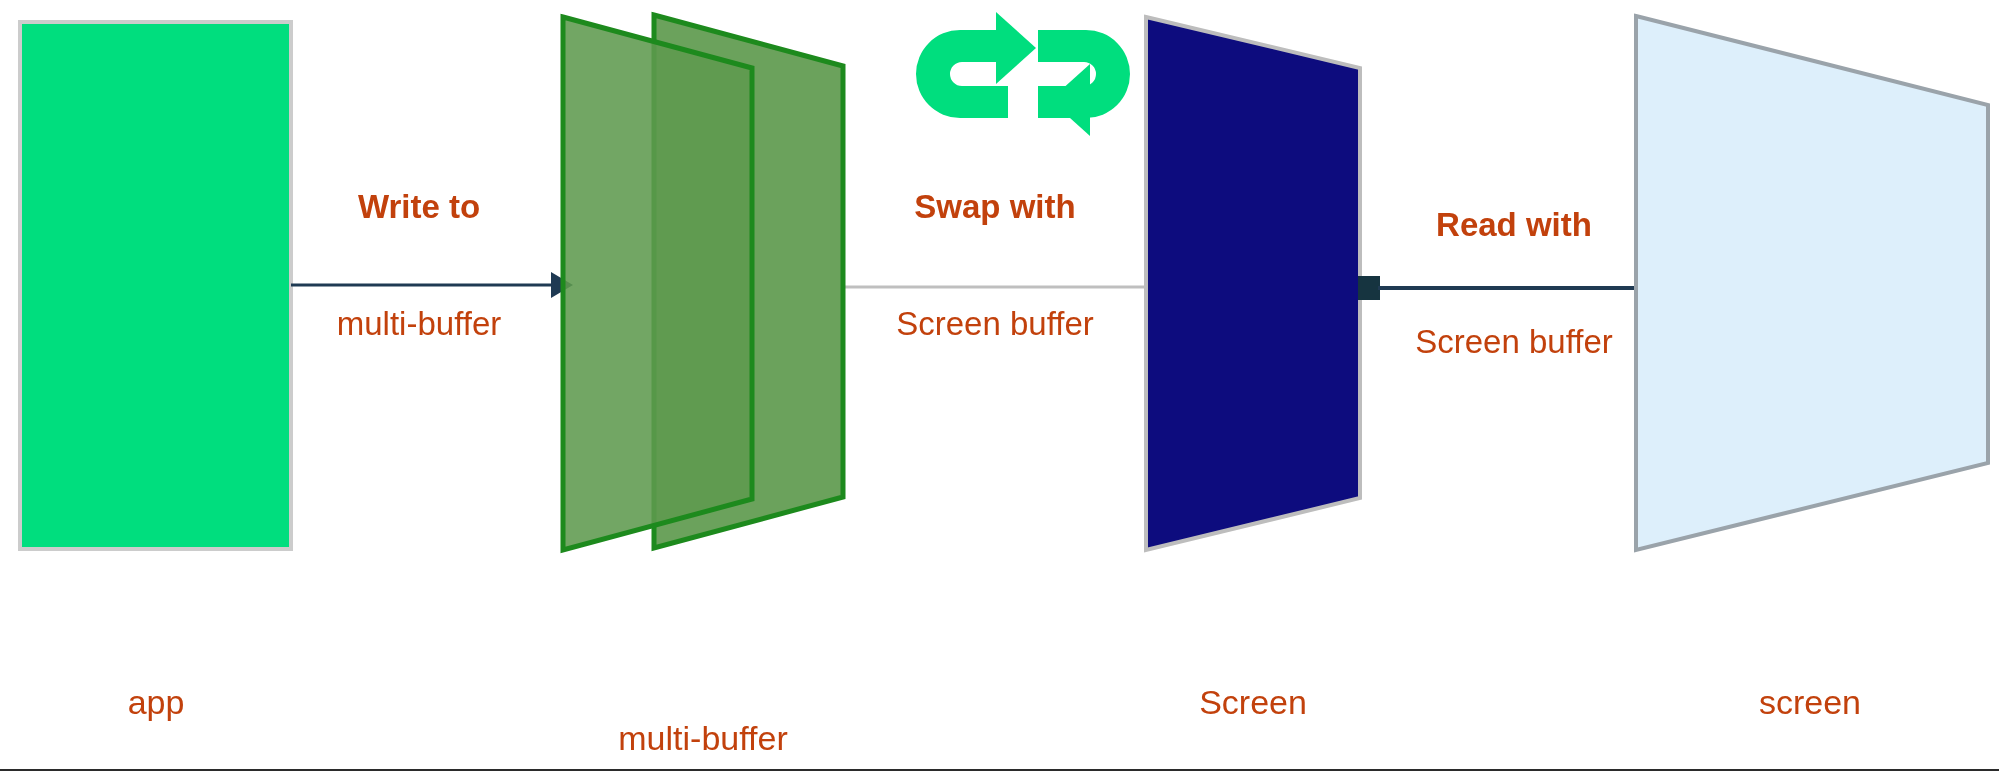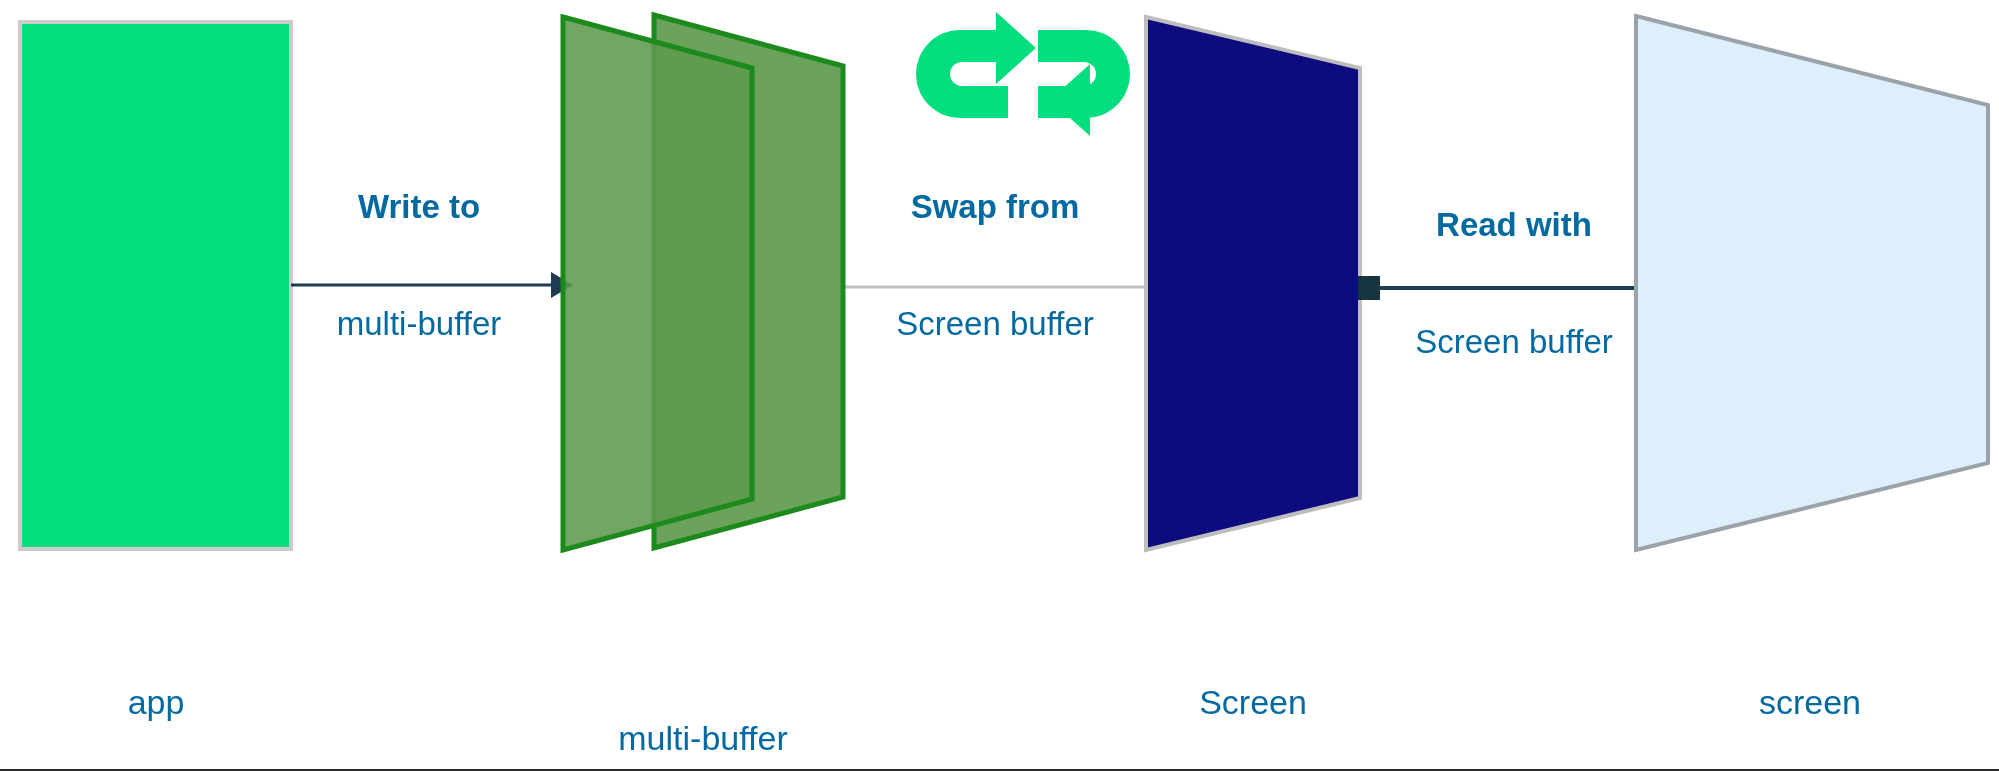--- a/index.html
+++ b/index.html
@@ -20,21 +20,21 @@
   }
   #stage > svg.layer {
     position: absolute;
     left: 0;
     top: 0;
     width: 1999px;
     height: 771px;
   }
   .lbl {
     position: absolute;
-    color: #0369a1;
+    color: #c2410c;
     line-height: 1.18;
     white-space: pre;
     text-align: center;
   }
   .edge-label {
     font-size: 33px;
     letter-spacing: 0px;
   }
   .edge-label .strong {
     display: block;
@@ -110,21 +110,21 @@
       <path d="M 94,56 L 134,92 L 94,128 Z" fill="#00DE7E" transform="translate(56,0) scale(-1,1) translate(-228,0)"></path>
     </g>
   </svg>
 
   <div class="lbl edge-label" style="left:269px; top:110px; width:300px;">
     <span class="strong">Write to</span>
     <span class="weak">multi-buffer</span>
   </div>
 
   <div class="lbl edge-label" style="left:845px; top:110px; width:300px;">
-    <span class="strong">Swap from</span>
+    <span class="strong">Swap with</span>
     <span class="weak">Screen buffer</span>
   </div>
 
   <div class="lbl edge-label" style="left:1354px; top:128px; width:320px;">
     <span class="strong">Read with</span>
     <span class="weak">Screen buffer</span>
   </div>
 
   <div class="lbl node-label" style="left:36px; top:602px; width:240px;">
     <span>app</span>

